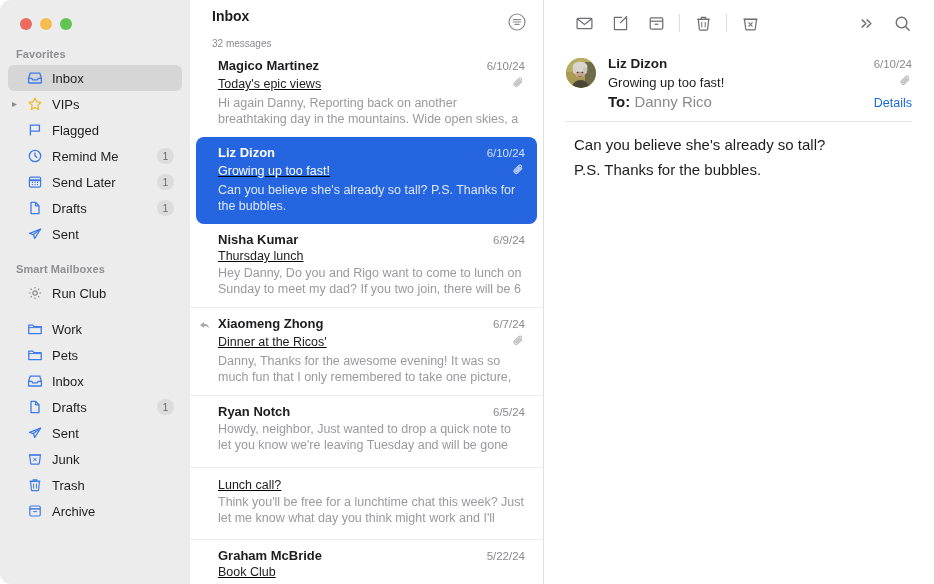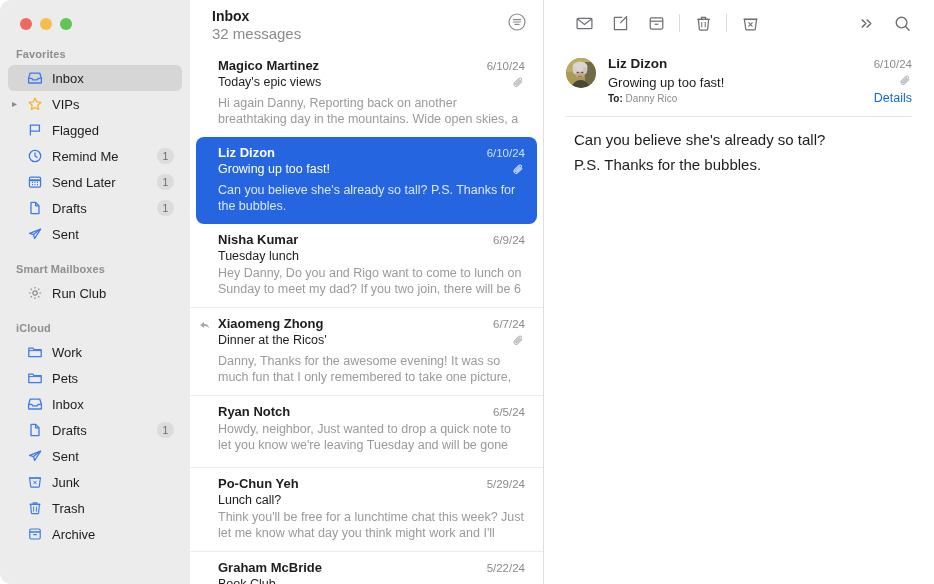--- a/index.html
+++ b/index.html
@@ -107,24 +107,24 @@
     align-items: flex-start;
     justify-content: space-between;
   }
   .ml-title {
     font-size: 14px;
     font-weight: bold;
     color: #1d1d1f;
     line-height: 17px;
   }
   .ml-count {
-    font-size: 15px;
+    font-size: 10px;
     color: #8a8a8e;
     line-height: 15px;
-    margin-top: 1px;
+    margin-top: 11px;
   }
   .ml-filter { margin-top: 4px; cursor: default; }
 
   .msg {
     position: relative;
     padding: 8px 18px 10px 28px;
     border-top: 1px solid #ededed;
     min-height: 72px;
   }
   .msg.first { border-top: none; }
@@ -148,22 +148,24 @@
     color: #1d1d1f;
   }
   .msg-date {
     font-size: 11.5px;
     color: #8a8a8e;
     white-space: nowrap;
     margin-left: 8px;
   }
   .msg-subj-row {
     display: flex;
+    align-items: center;
     justify-content: space-between;
     margin-top: 2px;
+    text-decoration: underline;
   }
   .msg-subj {
     font-size: 12.5px;
     color: #1d1d1f;
   }
   .msg-prev {
     font-size: 12.5px;
     color: #9a9a9e;
     line-height: 16px;
     margin-top: 2px;
@@ -224,21 +226,21 @@
   }
   .mh-body { flex: 1; min-width: 0; }
   .mh-line {
     display: flex;
     align-items: baseline;
     justify-content: space-between;
   }
   .mh-name { font-size: 13.5px; font-weight: bold; color: #1d1d1f; }
   .mh-date { font-size: 11.5px; color: #8a8a8e; }
   .mh-subj { font-size: 13px; color: #1d1d1f; }
-  .mh-to { font-size: 10px; color: #8a8a8e; margin-top: 2px; }
+  .mh-to { font-size: 15px; color: #8a8a8e; margin-top: 2px; }
   .mh-to b { color: #1d1d1f; font-weight: bold; }
   .details-link { font-size: 12.5px; color: #1767dc; }
   .mh-clip { color: #b4b4b8; }
   .hr {
     height: 1px; background: #e4e4e4;
     margin: 11px 22px 0 22px;
   }
   .mail-body {
     padding: 14px 22px 0 30px;
     font-size: 15px;
@@ -344,21 +346,20 @@
         <svg width="16" height="16" viewBox="0 0 16 16" fill="none" stroke="#8a8a8e" stroke-width="1.2">
           <circle cx="8" cy="8" r="2.2"></circle>
           <path d="M8 1.9v1.6M8 12.5v1.6M1.9 8h1.6M12.5 8h1.6M3.7 3.7l1.1 1.1M11.2 11.2l1.1 1.1M12.3 3.7l-1.1 1.1M4.8 11.2l-1.1 1.1"></path>
         </svg>
       </span>
       <span class="sb-label">Run Club</span>
     </div>
 
     <div class="sec-gap"></div>
 
-    <div class="sec-head">iCloud</div>
 
     <div class="sb-row">
       <span class="sb-ico">
         <svg width="16" height="16" viewBox="0 0 16 16" fill="none" stroke="#3e7bea" stroke-width="1.3" stroke-linejoin="round">
           <path d="M1.8 4.2h4l1.2 1.4h7.2v7H1.8z"></path>
             <path d="M1.8 6.6h12.4" stroke-width="1"></path>
         </svg>
       </span>
       <span class="sb-label">Work</span>
     </div>
@@ -483,21 +484,21 @@
       </div>
       <div class="msg-prev">Can you believe she's already so tall? P.S. Thanks for the bubbles.</div>
     </div>
 
     <div class="msg">
       <div class="msg-top">
         <span class="msg-from">Nisha Kumar</span>
         <span class="msg-date">6/9/24</span>
       </div>
       <div class="msg-subj-row">
-        <span class="msg-subj">Tuesday lunch</span>
+        <span class="msg-subj">Thursday lunch</span>
       </div>
       <div class="msg-prev">Hey Danny, Do you and Rigo want to come to lunch on Sunday to meet my dad? If you two join, there will be 6 of us total. W…</div>
     </div>
 
     <div class="msg">
       <span class="reply-ico">
         <svg width="13" height="13" viewBox="0 0 14 14" fill="#a8a8ac">
           <path d="M6.4 3.1 2.2 6.4l4.2 3.3V7.6c2.8 0 4.4.7 5.6 2.3-.3-2.8-2.1-4.6-5.6-4.8z"></path>
         </svg>
       </span>
@@ -518,24 +519,20 @@
 
     <div class="msg">
       <div class="msg-top">
         <span class="msg-from">Ryan Notch</span>
         <span class="msg-date">6/5/24</span>
       </div>
       <div class="msg-prev">Howdy, neighbor, Just wanted to drop a quick note to let you know we're leaving Tuesday and will be gone for 5 nights, if…</div>
     </div>
 
     <div class="msg">
-      <div class="msg-top">
-        <span class="msg-from">Po-Chun Yeh</span>
-        <span class="msg-date">5/29/24</span>
-      </div>
       <div class="msg-subj-row">
         <span class="msg-subj">Lunch call?</span>
       </div>
       <div class="msg-prev">Think you'll be free for a lunchtime chat this week? Just let me know what day you think might work and I'll block off my sch…</div>
     </div>
 
     <div class="msg">
       <div class="msg-top">
         <span class="msg-from">Graham McBride</span>
         <span class="msg-date">5/22/24</span>

